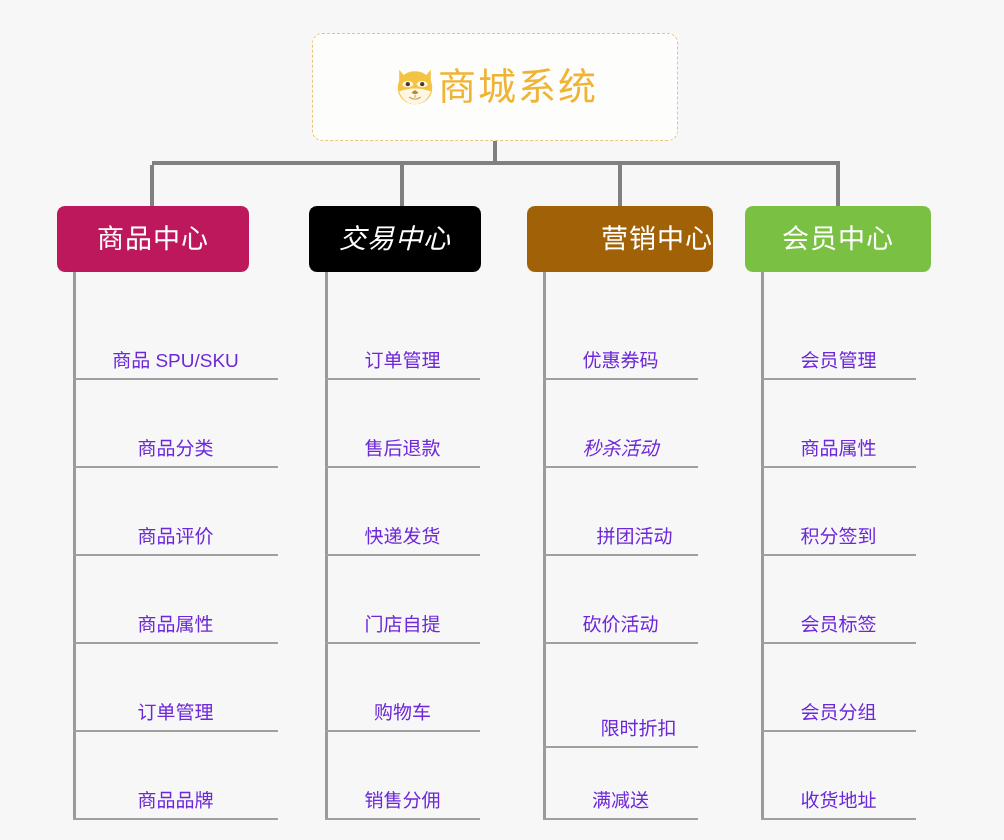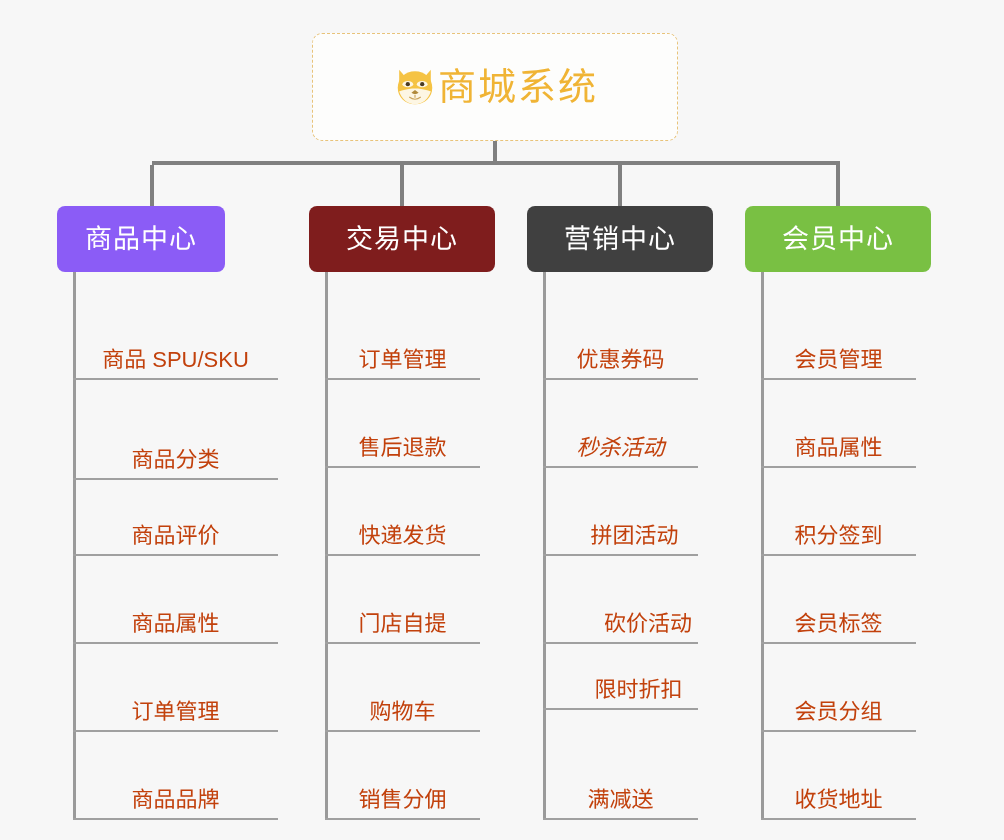--- a/index.html
+++ b/index.html
@@ -89,22 +89,22 @@
     position: absolute;
     height: 88px;
     box-sizing: border-box;
     border-bottom: 2px solid #a0a0a0;
     display: flex;
     align-items: flex-end;
     justify-content: center;
     padding-bottom: 6px;
   }
   .leaf-label {
-    font-size: 22px;
-    color: #c2410c;
+    font-size: 19px;
+    color: #6d28d9;
     line-height: 1.1;
     white-space: nowrap;
     padding: 0 6px;
   }
 </style>
 </head>
 <body>
 
 <div id="chart">
 
@@ -124,44 +124,44 @@
     </svg>
     <span class="root-label">商城系统</span>
   </div>
 
   <div class="conn conn-v" style="left:493px; top:141px; width:4px; height:23px;"></div>
 
   <div class="conn conn-h" style="left:152px; top:161px; width:688px; height:4px;"></div>
 
   <div id="columns-layer">
       <div class="conn conn-v" style="left: 150px; top: 165px; height: 41px;"></div>
-      <div class="cat-box" style="left: 57px; width: 168px; background: #8b5cf6;">
+      <div class="cat-box" style="left: 57px; width: 192px; background: #be185d;">
         <span class="cat-label">商品中心</span>
       </div>
       <div class="trunk" style="left: 73px; top: 272px; height: 548px;"></div>
       <div class="leaf" style="left: 73px; width: 205px; top: 292px;">
         <span class="leaf-label">商品 SPU/SKU</span>
       </div>
-      <div class="leaf" style="left: 73px; width: 205px; top: 392px;">
+      <div class="leaf" style="left: 73px; width: 205px; top: 380px;">
         <span class="leaf-label">商品分类</span>
       </div>
       <div class="leaf" style="left: 73px; width: 205px; top: 468px;">
         <span class="leaf-label">商品评价</span>
       </div>
       <div class="leaf" style="left: 73px; width: 205px; top: 556px;">
         <span class="leaf-label">商品属性</span>
       </div>
       <div class="leaf" style="left: 73px; width: 205px; top: 644px;">
         <span class="leaf-label">订单管理</span>
       </div>
       <div class="leaf" style="left: 73px; width: 205px; top: 732px;">
         <span class="leaf-label">商品品牌</span>
       </div>
       <div class="conn conn-v" style="left: 400px; top: 165px; height: 41px;"></div>
-      <div class="cat-box" style="left: 309px; width: 186px; background: #7f1d1d;">
+      <div class="cat-box" style="left: 309px; width: 172px; background: #000000; font-style: italic;">
         <span class="cat-label">交易中心</span>
       </div>
       <div class="trunk" style="left: 325px; top: 272px; height: 548px;"></div>
       <div class="leaf" style="left: 325px; width: 155px; top: 292px;">
         <span class="leaf-label">订单管理</span>
       </div>
       <div class="leaf" style="left: 325px; width: 155px; top: 380px;">
         <span class="leaf-label">售后退款</span>
       </div>
       <div class="leaf" style="left: 325px; width: 155px; top: 468px;">
@@ -170,37 +170,37 @@
       <div class="leaf" style="left: 325px; width: 155px; top: 556px;">
         <span class="leaf-label">门店自提</span>
       </div>
       <div class="leaf" style="left: 325px; width: 155px; top: 644px;">
         <span class="leaf-label">购物车</span>
       </div>
       <div class="leaf" style="left: 325px; width: 155px; top: 732px;">
         <span class="leaf-label">销售分佣</span>
       </div>
       <div class="conn conn-v" style="left: 618px; top: 165px; height: 41px;"></div>
-      <div class="cat-box" style="left: 527px; width: 186px; background: #404040;">
+      <div class="cat-box" style="left: 527px; width: 186px; background: #a16207; justify-content: flex-end;">
         <span class="cat-label">营销中心</span>
       </div>
       <div class="trunk" style="left: 543px; top: 272px; height: 548px;"></div>
       <div class="leaf" style="left: 543px; width: 155px; top: 292px;">
         <span class="leaf-label">优惠券码</span>
       </div>
       <div class="leaf" style="left: 543px; width: 155px; top: 380px; font-style: italic;">
         <span class="leaf-label">秒杀活动</span>
       </div>
       <div class="leaf" style="left: 543px; width: 155px; top: 468px; padding-left: 28px;">
         <span class="leaf-label">拼团活动</span>
       </div>
-      <div class="leaf" style="left: 543px; width: 155px; top: 556px; justify-content: flex-end;">
+      <div class="leaf" style="left: 543px; width: 155px; top: 556px;">
         <span class="leaf-label">砍价活动</span>
       </div>
-      <div class="leaf" style="left: 543px; width: 155px; top: 622px; padding-left: 36px;">
+      <div class="leaf" style="left: 543px; width: 155px; top: 660px; padding-left: 36px;">
         <span class="leaf-label">限时折扣</span>
       </div>
       <div class="leaf" style="left: 543px; width: 155px; top: 732px;">
         <span class="leaf-label">满减送</span>
       </div>
       <div class="conn conn-v" style="left: 836px; top: 165px; height: 41px;"></div>
       <div class="cat-box" style="left: 745px; width: 186px; background: rgb(121, 192, 67);">
         <span class="cat-label">会员中心</span>
       </div>
       <div class="trunk" style="left: 761px; top: 272px; height: 548px;"></div>

